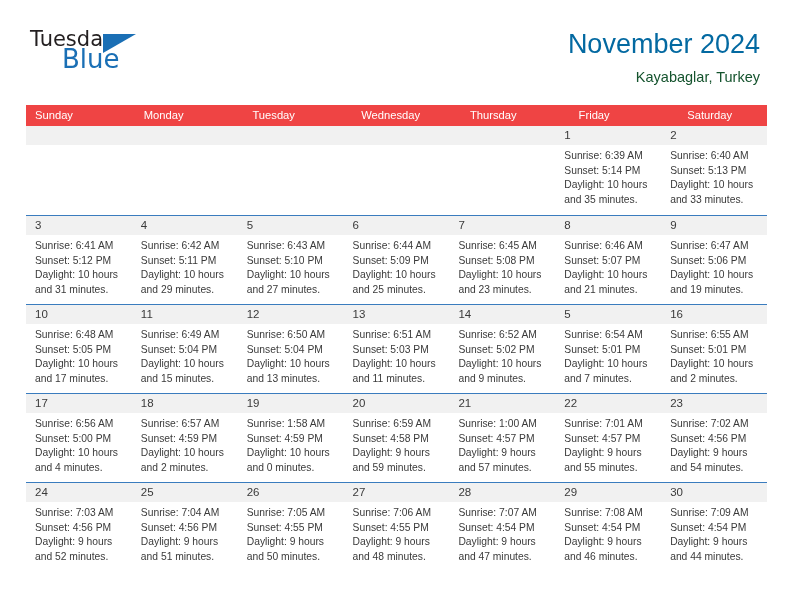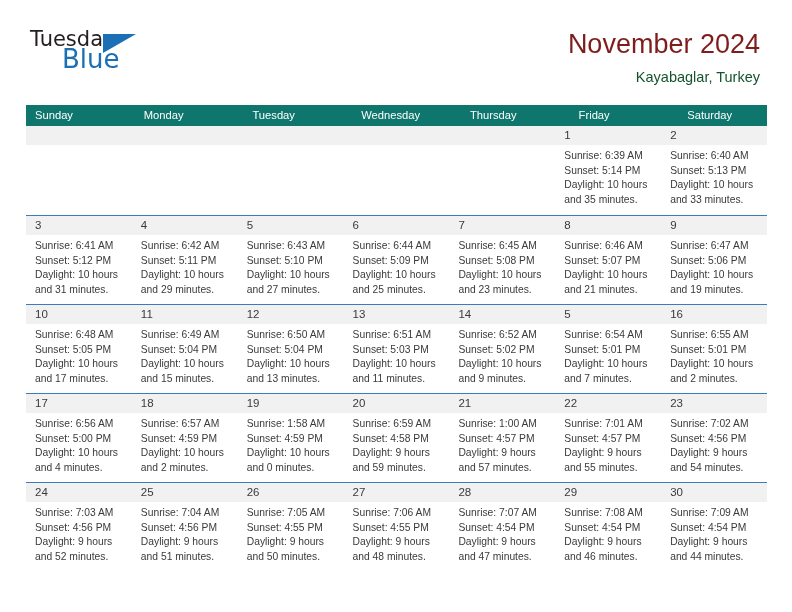--- a/index.html
+++ b/index.html
@@ -57,21 +57,21 @@
     font-weight: 400;
     line-height: 22px;
   }
 
   .title-block {
     text-align: right;
     padding-right: 2px;
   }
   .cal-title {
     font-size: 27px;
-    color: #7f1d1d;
+    color: #0369a1;
     font-weight: 400;
     line-height: 32px;
     white-space: nowrap;
   }
   .cal-subtitle {
     font-size: 14.5px;
     color: #14532d;
     font-weight: 400;
     line-height: 20px;
     margin-top: 7px;
@@ -80,21 +80,21 @@
 
   
   .calendar {
     position: absolute;
     left: 26px;
     top: 105px;
     width: 741px;
   }
   .weekday-row {
     display: flex;
-    background: #0f766e;
+    background: #ef4444;
     height: 21px;
     gap: 20px;
   }
   .weekday {
     flex: 1 1 0;
     color: #ffffff;
     font-size: 11.2px;
     line-height: 21px;
     padding-left: 9px;
     white-space: nowrap;

